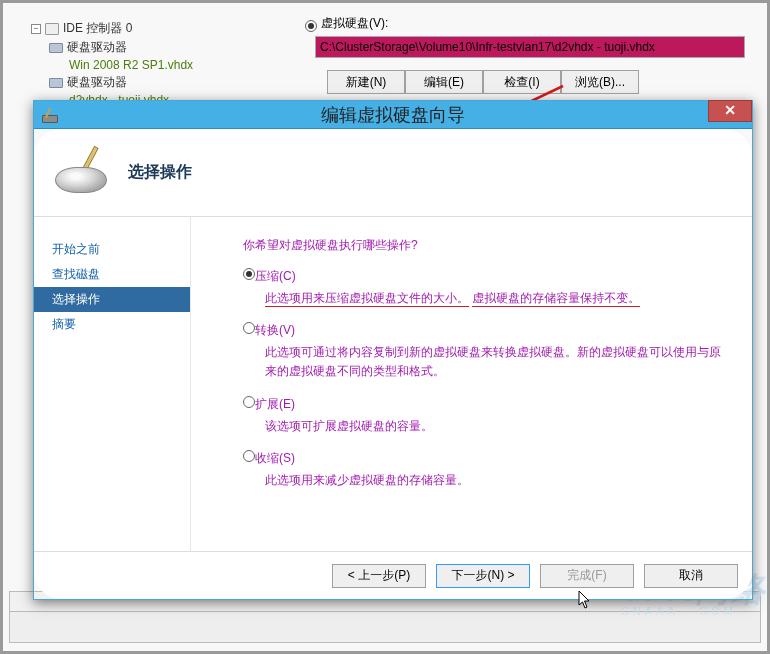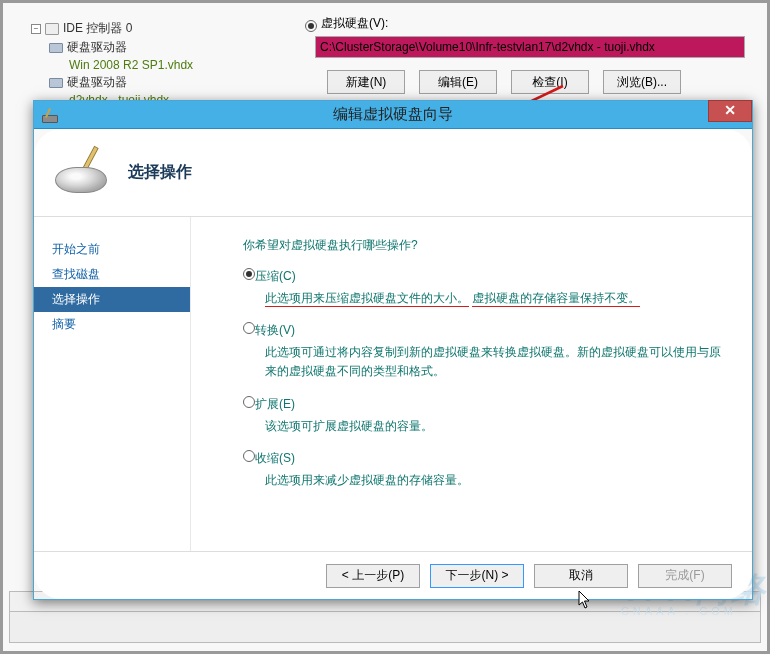--- a/index.html
+++ b/index.html
@@ -12,49 +12,49 @@
   .tree-icon { width:14px; height:10px; background:#b8c6d8; border:1px solid #7a8aa0; border-radius:1px; }
   .tree-icon.chip { width:14px; height:12px; background:#eee; border:1px solid #999; }
   .tree-minus { width:10px; height:10px; border:1px solid #888; font-size:8px; line-height:8px; text-align:center; color:#444; background:#fff;}
   .indent1{ margin-left:18px;}
   .indent2{ margin-left:38px; color:#4d7c0f;}
   .right-pane { position:absolute; left:278px; top:2px; right:12px; }
   .radio-row { display:flex; align-items:flex-end; gap:4px; font-size:12px; padding:4px 0 4px 18px;}
   .radio-outer { width:12px;height:12px;border-radius:50%;border:1px solid #666;display:flex;align-items:center;justify-content:center;}
   .radio-dot { width:6px;height:6px;border-radius:50%;background:#333;}
   .path-box { margin-left:28px; width:430px; border:1px solid #a9a9a9; background:#be185d; font-size:12px; padding:3px 4px;}
-  .btn-strip { margin-left:40px; margin-top:12px; display:flex; gap:14px;}
+  .btn-strip { margin-left:40px; margin-top:12px; display:flex; }
   .win-btn { min-width:78px; height:24px; border:1px solid #a0a0a0; background:#efefef; font-size:12px; cursor:pointer; padding:0 8px;}
   
   .wizard { position:absolute; left:30px; top:97px; width:720px; height:500px; border:1px solid #4aa6d4; box-shadow:0 3px 12px rgba(0,0,0,0.5);}
   .titlebar { height:28px; background:#45b0e6; display:flex; align-items:center; position:relative; border-bottom:1px solid #2a8bc4;}
   .title-icon { width:18px; height:14px; margin:0 6px; position:relative;}
   .title-icon::before{content:"";position:absolute;left:2px;top:7px;width:14px;height:6px;background:#8b8b8b;border:1px solid #555;border-radius:1px;}
   .title-icon::after{content:"";position:absolute;left:7px;top:0;width:2px;height:10px;background:#c9a14a;transform:rotate(25deg);}
-  .title-text { position:absolute; left:0; right:0; text-align:center; font-size:15px; color:#222;}
+  .title-text { position:absolute; left:0; right:0; text-align:center; font-size:18px; color:#222;}
   .close-btn { position:absolute; right:0; top:-1px; width:44px; height:22px; background:#c75050; border:1px solid #9a3a3a; color:#fff; font-size:14px; text-align:center; line-height:18px; cursor:pointer; font-weight:bold;}
   .wizard-body { position:absolute; top:28px; bottom:0; left:0; right:0; background:#fff;border-radius:27px; }
   .header-area { height:88px; border-bottom:1px solid #ddd; display:flex; align-items:center; gap:16px; padding:0 18px;}
   .hdd-illustration{ width:60px; height:48px; position:relative;}
   .hdd-illustration .platter{ position:absolute; left:3px; top:18px; width:52px; height:26px; border-radius:50%/60%; background:radial-gradient(ellipse at 40% 35%, #fafafa 12%, #d8d8d8 40%, #ababab 70%, #8f8f8f 100%); border:1px solid #888;}
   .hdd-illustration .pencil{ position:absolute; left:34px; top:-4px; width:5px; height:34px; background:linear-gradient(#e1c16a 70%, #333 70%); border:1px solid #9a7b2e; transform:rotate(28deg);}
   .header-title{ font-size:16px; color:#1b3a59; font-weight:600;}
   
   .nav-pane { position:absolute; left:0; top:88px; width:157px; bottom:48px; border-right:1px solid #e8e8e8; padding-top:20px;}
   .nav-item { font-size:12px; color:#1060a8; padding:4px 14px 4px 18px; cursor:pointer;}
   .nav-item.selected { background:#2f6aa0; color:#fff;}
   
-  .content-pane { position:absolute; left:185px; top:88px; right:0; bottom:48px; padding:20px 24px; font-size:12px; color:#0f766e; overflow:auto;}
+  .content-pane { position:absolute; left:185px; top:88px; right:0; bottom:48px; padding:20px 24px; font-size:12px; color:#a21caf; overflow:auto;}
   .content-q { margin-bottom:14px;}
   .opt { margin-bottom:14px; }
   .opt-head { display:flex; align-items:flex-start; gap:0; margin-bottom:4px; cursor:pointer;}
   .opt-desc { margin-left:22px; line-height:1.6; }
   .underline-red { border-bottom:1px solid #cc1f1f; padding-bottom:1px;}
   
-  .footer { position:absolute; left:0; right:0; bottom:0; height:48px; border-top:1px solid #ddd; display:flex; justify-content:flex-end; align-items:center; gap:10px; padding:0 20px;}
+  .footer { position:absolute; left:0; right:0; bottom:0; height:48px; border-top:1px solid #ddd; display:flex; justify-content:flex-end; align-items:center; gap:10px; padding:0 14px;}
   .footer .win-btn{ min-width:94px;}
   .win-btn.disabled{ color:#9a9a9a; }
   .win-btn.default{ border:1px solid #3399ff; }
   
   .red-arrow { position:absolute; left:350px; top:78px; pointer-events:none; }
   
   .cursor { position:absolute; left:575px; top:587px; width:14px; height:20px; pointer-events:none; }
   
   .watermark { position:absolute; right:0; bottom:38px; font-size:34px; font-weight:700; color:#c9e2f2; letter-spacing:2px; opacity:0.8; z-index:0; font-style:italic;}
   .watermark-sub{ position:absolute; right:30px; bottom:34px; font-size:11px; color:#cfe6f4; letter-spacing:4px; opacity:0.8;}
@@ -182,22 +182,22 @@
             <span class="radio-outer"></span>
             <span>收缩(S)</span>
           </div>
           <div class="opt-desc">此选项用来减少虚拟硬盘的存储容量。</div>
         </div>
       </div>
 
       <div class="footer">
         <button class="win-btn">&lt; 上一步(P)</button>
         <button class="win-btn default">下一步(N) &gt;</button>
+        <button class="win-btn disabled">完成(F)</button>
         <button class="win-btn">取消</button>
-        <button class="win-btn disabled">完成(F)</button>
       </div>
     </div>
   </div>
 
   <svg class="cursor" viewBox="0 0 14 20">
     <path d="M1,1 L1,15 L4.5,12 L7,18 L9,17 L6.5,11 L11,11 Z" fill="#fff" stroke="#000" stroke-width="1"></path>
   </svg>
 
 </div>
 

